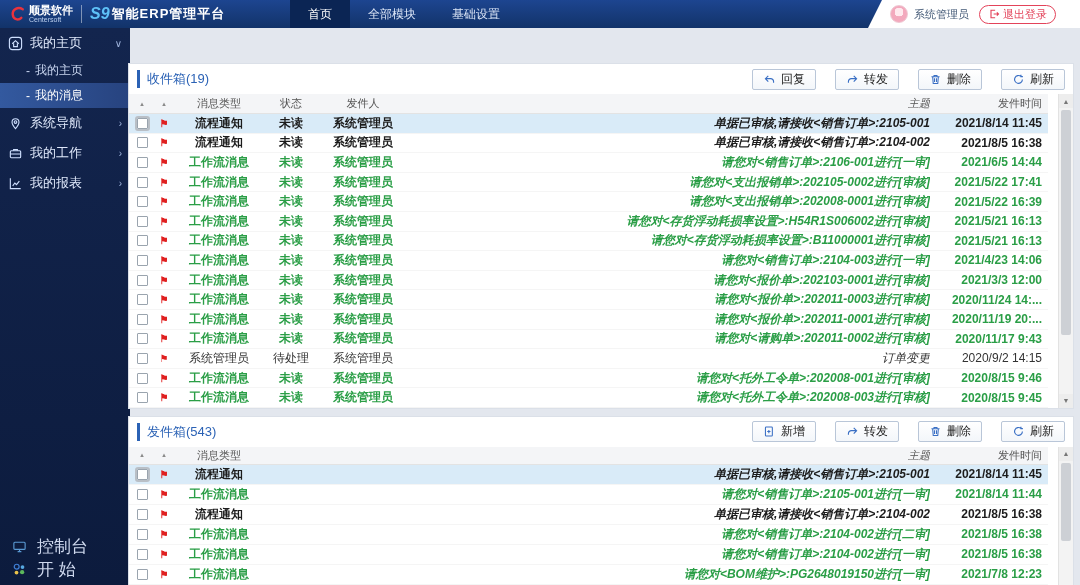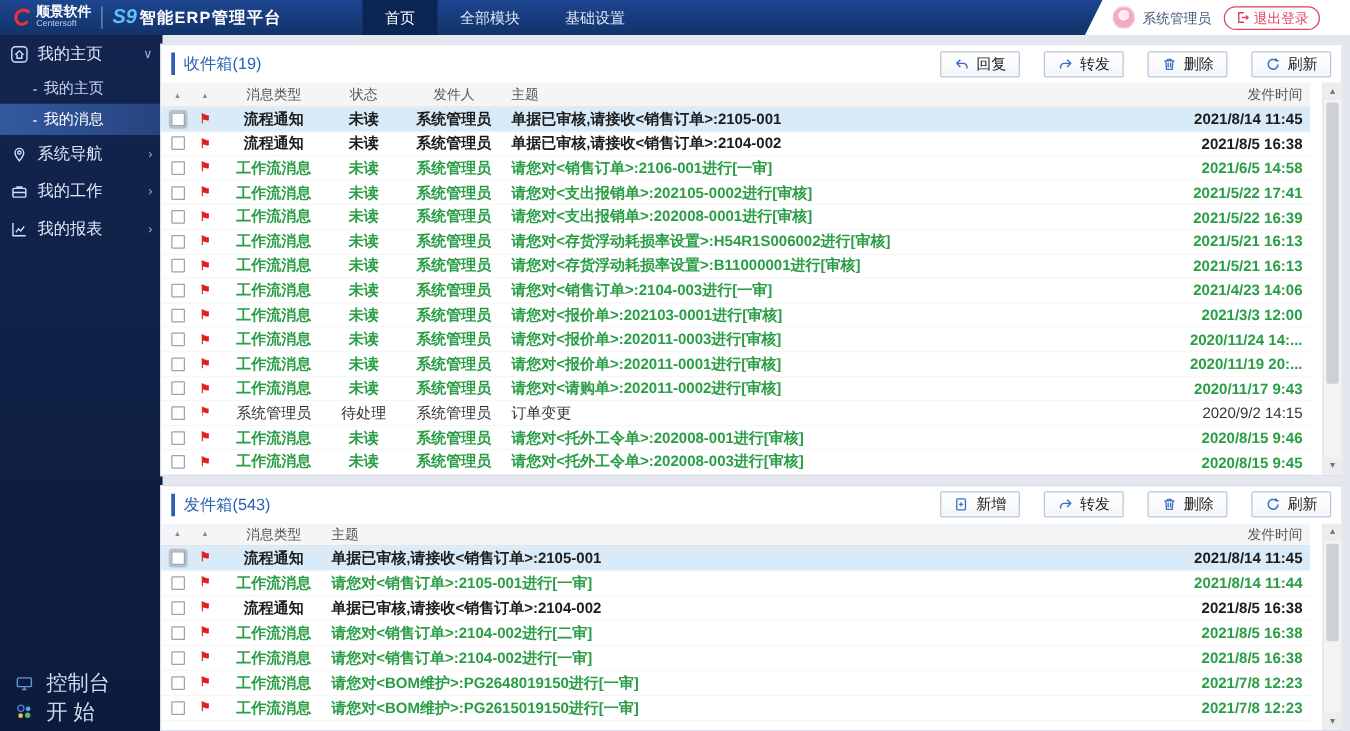--- a/index.html
+++ b/index.html
@@ -56,21 +56,21 @@
   .inbox-grid .trow { height:19.6px; }
   .outbox-grid .trow { height:20px; }
   .trow.selected { background:#d9ebf8; }
   .c-check { width:26px; flex:none; display:flex; justify-content:center; }
   .cb { width:11px; height:11px; border:1px solid #9aa4ae; background:#fff; border-radius:1px; }
   .selected .cb { outline:2px solid #b9bfc6; }
   .c-flag { width:18px; flex:none; text-align:center; color:#e02020; font-size:10px; }
   .c-type { width:92px; flex:none; text-align:center; }
   .c-status { width:52px; flex:none; text-align:center; }
   .c-sender { width:92px; flex:none; text-align:center; }
-  .c-subject { flex:1; text-align:left; white-space:nowrap; overflow:hidden; }
+  .c-subject { flex:1; text-align:right; white-space:nowrap; overflow:hidden;font-style:italic; }
   .c-time { width:118px; flex:none; text-align:right; padding-right:6px; }
   .tone-green { color:#2a9e46; font-weight:bold; }
   .tone-black { color:#1c1c1c; font-weight:bold; }
   .tone-plain { color:#333; font-weight:normal; }
 
   .sb { position:absolute; top:0; right:0; bottom:0; width:15px; background:#f3f3f3; border-left:1px solid #e2e2e2; }
   .sb-btn { position:absolute; left:0; right:0; height:14px; display:flex; align-items:center; justify-content:center;
             font-size:7px; color:#777; background:#ededed; cursor:pointer; }
   .sb-btn.up { top:0; } .sb-btn.dn { bottom:0; }
   .sb-thumb { position:absolute; left:2px; right:2px; background:#cdd0d5; border-radius:2px; cursor:grab; }
@@ -175,21 +175,21 @@
           <circle cx="4.8" cy="11.2" r="2" fill="#e8c14b"></circle>
           <circle cx="10.8" cy="10.8" r="2.3" fill="#5cb85c"></circle>
         </svg>
       <span>开 始</span>
     </div>
   </div>
 </aside>
 
 <main class="main">
 
-  <section class="panel" style="flex:none;">
+  <section class="panel" style="flex:none;margin-top:28px;">
     <div class="phead">
       <span class="ptitle">收件箱(19)</span>
       <div class="toolbar">
         <button class="tbtn">
           <svg viewBox="0 0 16 16" width="13" height="13" fill="none" stroke="#3a6fc4" stroke-width="1.4">
               <path d="M6.5 3.5 3 7l3.5 3.5M3 7h6.5A3.5 3.5 0 0 1 13 10.5V12"></path>
             </svg>
           <span>回复</span>
         </button>
         <button class="tbtn">
@@ -247,21 +247,21 @@
   </div>
           <div class="trow tone-green">
     <span class="c-check">
               <span class="cb"></span>
             </span>
     <span class="c-flag">⚑</span>
     <span class="c-type">工作流消息</span>
     <span class="c-status">未读</span>
     <span class="c-sender">系统管理员</span>
     <span class="c-subject">请您对&lt;销售订单&gt;:2106-001进行[一审]</span>
-    <span class="c-time">2021/6/5 14:58</span>
+    <span class="c-time">2021/6/5 14:44</span>
   </div>
           <div class="trow tone-green">
     <span class="c-check">
               <span class="cb"></span>
             </span>
     <span class="c-flag">⚑</span>
     <span class="c-type">工作流消息</span>
     <span class="c-status">未读</span>
     <span class="c-sender">系统管理员</span>
     <span class="c-subject">请您对&lt;支出报销单&gt;:202105-0002进行[审核]</span>

